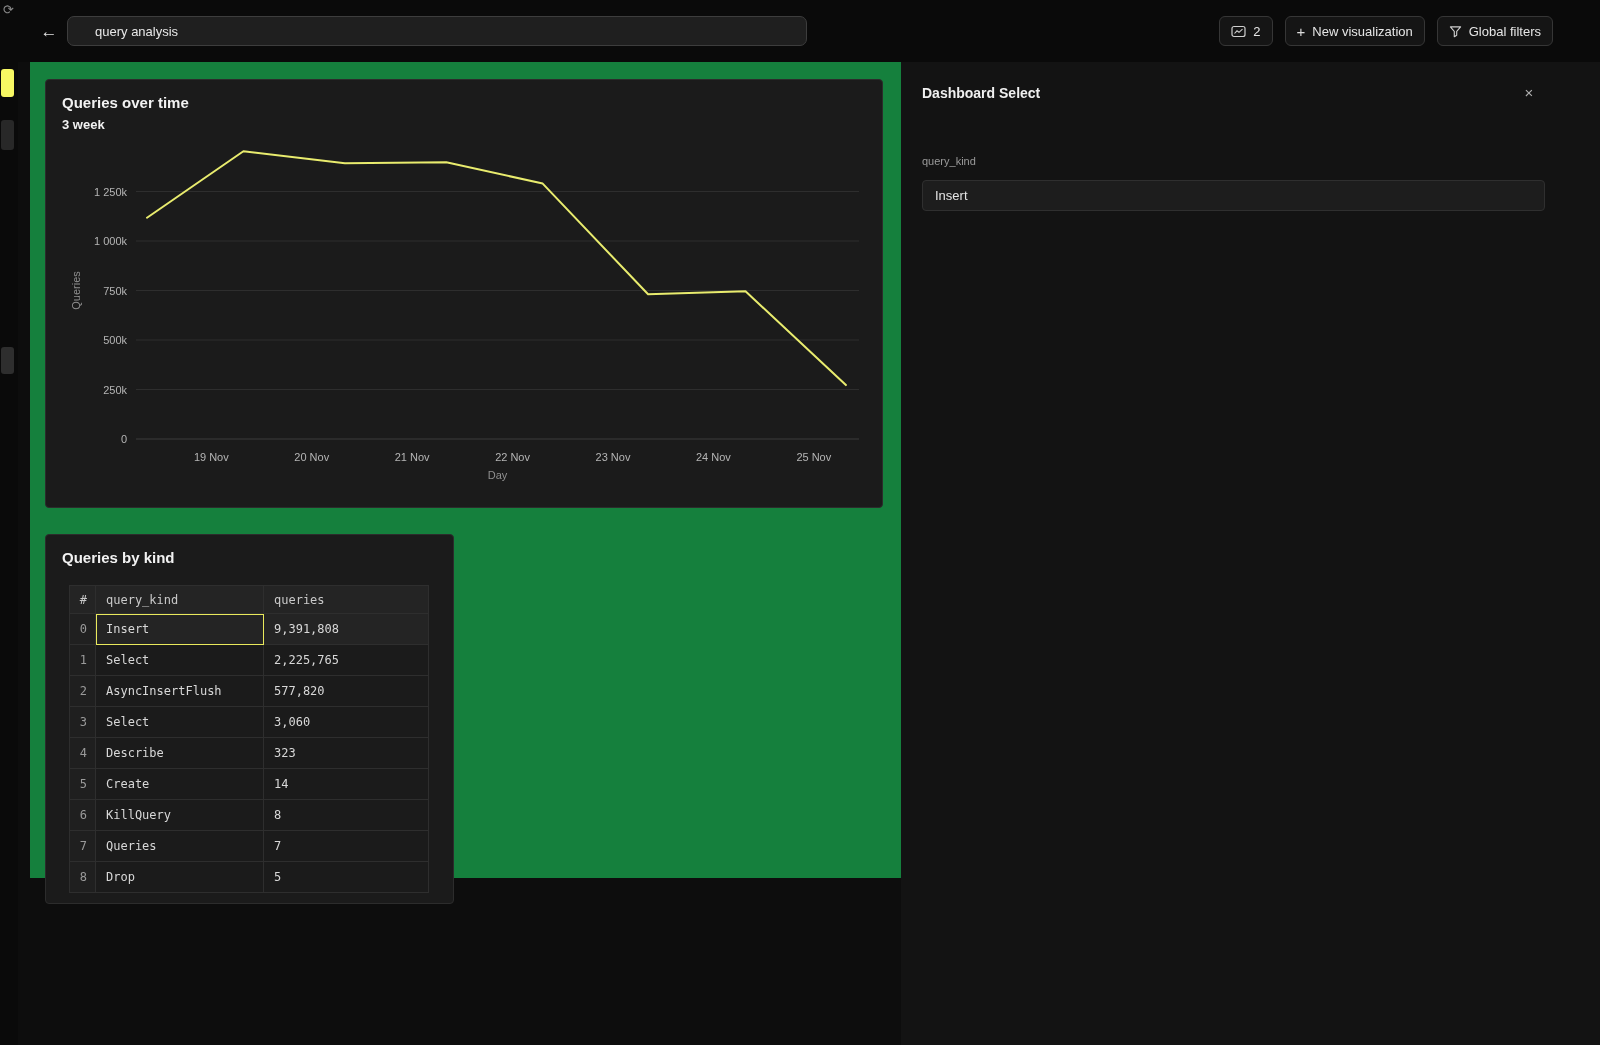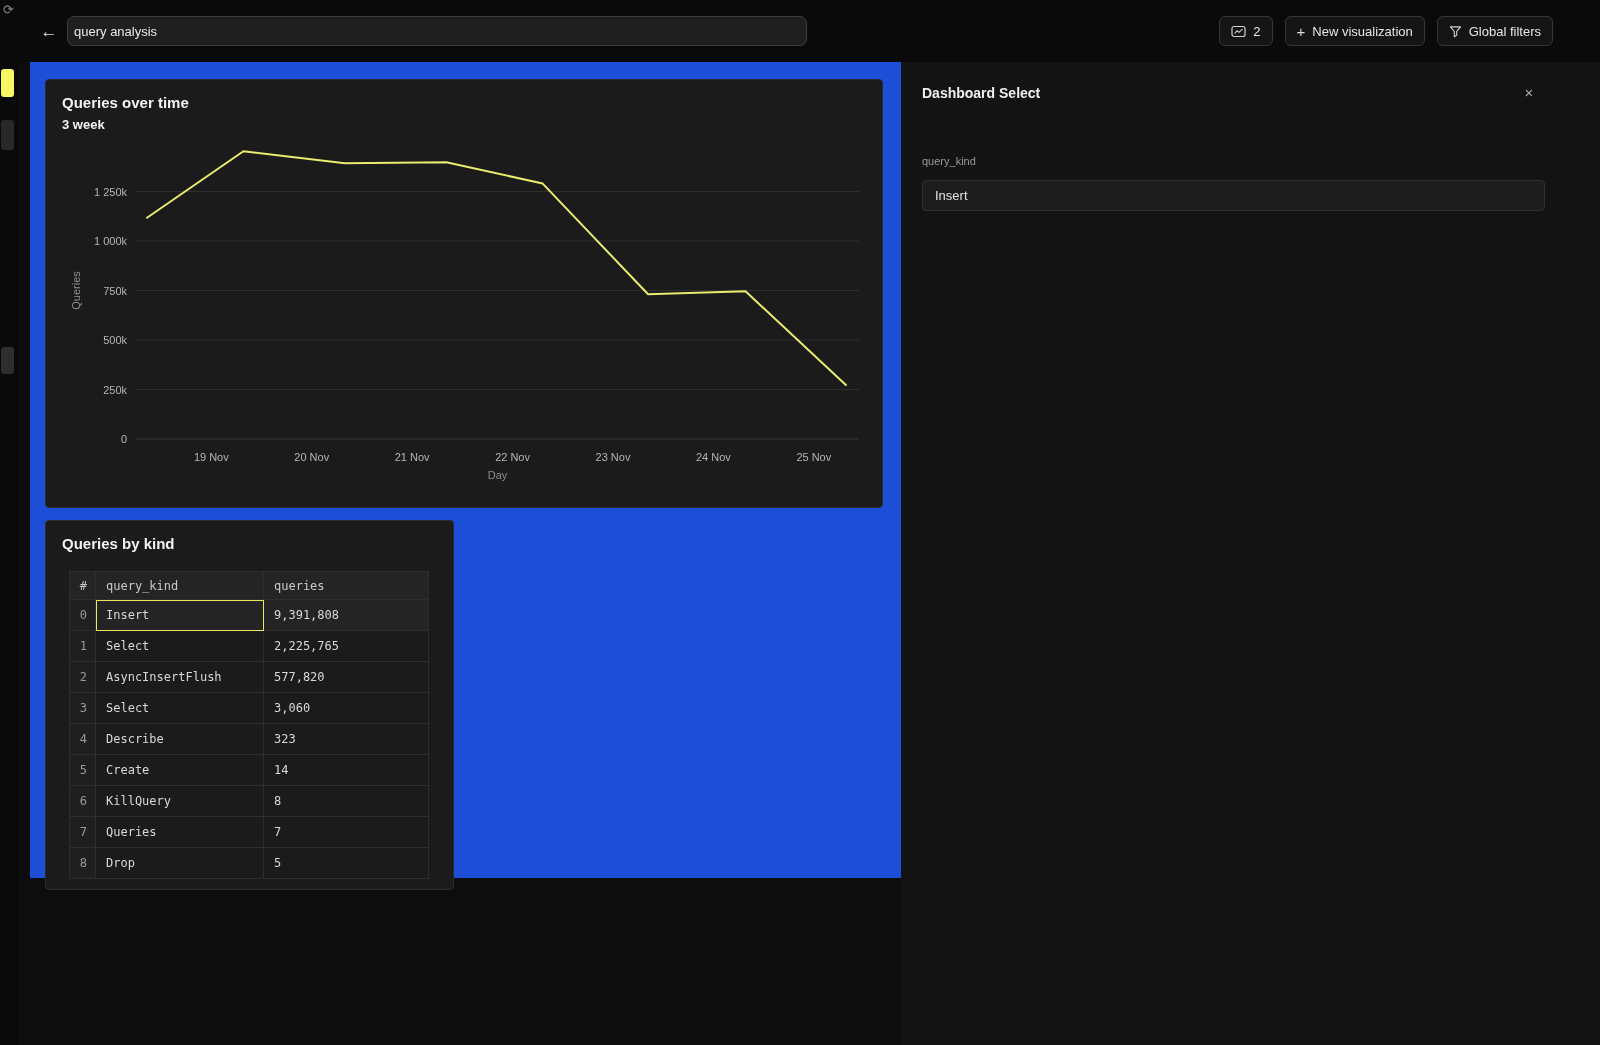--- a/index.html
+++ b/index.html
@@ -19,36 +19,36 @@
   .rail-item.active { top:69px; height:28px; background:var(--rail-active,#f7f863); }
   .rail-item.g1 { top:120px; height:30px; background:#282828; }
   .rail-item.g2 { top:347px; height:27px; background:#2e2e2e; }
 
   
   .topbar { position:absolute; left:0; top:0; width:1600px; height:62px; background:#0a0a0a; }
   .back-btn { position:absolute; left:38px; top:21px; width:22px; height:22px; color:#e0e0e0; font-size:17px; line-height:22px; text-align:center; cursor:pointer; }
   .title-input {
     position:absolute; left:67px; top:16px; width:740px; height:30px;
     background:#1f1f1f; border:1px solid #3d3d3d; border-radius:7px;
-    color:#e8e8e8; font-size:13px; padding:0 6px; font-family:"Liberation Sans", sans-serif; outline:none;
+    color:#e8e8e8; font-size:13px; padding:0 27px; font-family:"Liberation Sans", sans-serif; outline:none;
   }
   .topbar-actions { position:absolute; right:47px; top:16px; display:flex; gap:12px; }
   .tb-btn {
     height:30px; display:flex; align-items:center; gap:7px; padding:0 11px;
     background:#151515; border:1px solid #363636; border-radius:6px;
     color:#e6e6e6; font-size:13px; cursor:pointer; white-space:nowrap;
   }
   .tb-btn svg { display:block; }
   .plus-glyph { font-size:15px; color:#dcdcdc; }
 
   
-  .main { position:absolute; left:30px; top:62px; width:871px; height:816px; background:#1d4ed8; }
+  .main { position:absolute; left:30px; top:62px; width:871px; height:816px; background:#15803d; }
   .card { position:absolute; background:#1b1b1b; border:1px solid #2c2c2c; border-radius:4px; }
   .card-chart { left:15px; top:17px; width:838px; height:429px; }
-  .card-table { left:15px; top:458px; width:409px; height:370px;padding-left:43px; }
+  .card-table { left:15px; top:472px; width:409px; height:370px;padding-left:43px; }
   .card-title { position:absolute; left:16px; top:14px; font-size:15px; font-weight:bold; color:#f2f2f2; }
   .card-subtitle { position:absolute; left:16px; top:37px; font-size:13px; font-weight:bold; color:#f2f2f2; }
 
   
   .chart-svg { position:absolute; left:20px; top:52px; }
   .tick { fill:#b5b5b5; font-size:11px; font-family:"Liberation Sans", sans-serif; }
   .axis-label { fill:#8f8f8f; font-size:11px; font-family:"Liberation Sans", sans-serif; }
 
   
   .qtable {

